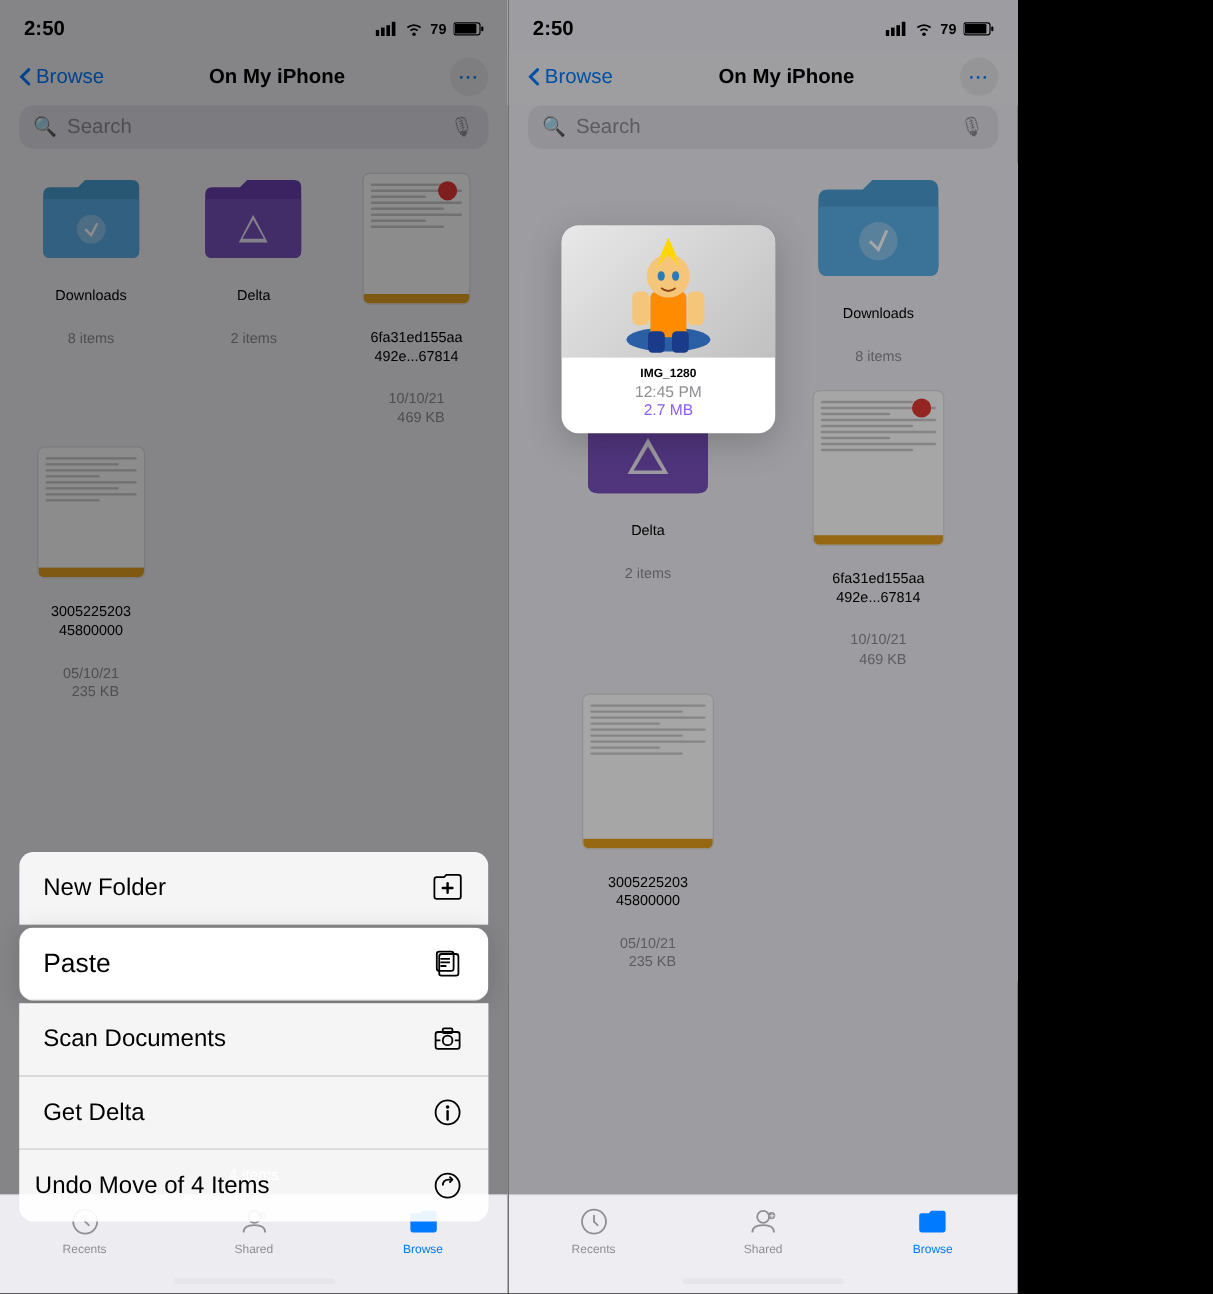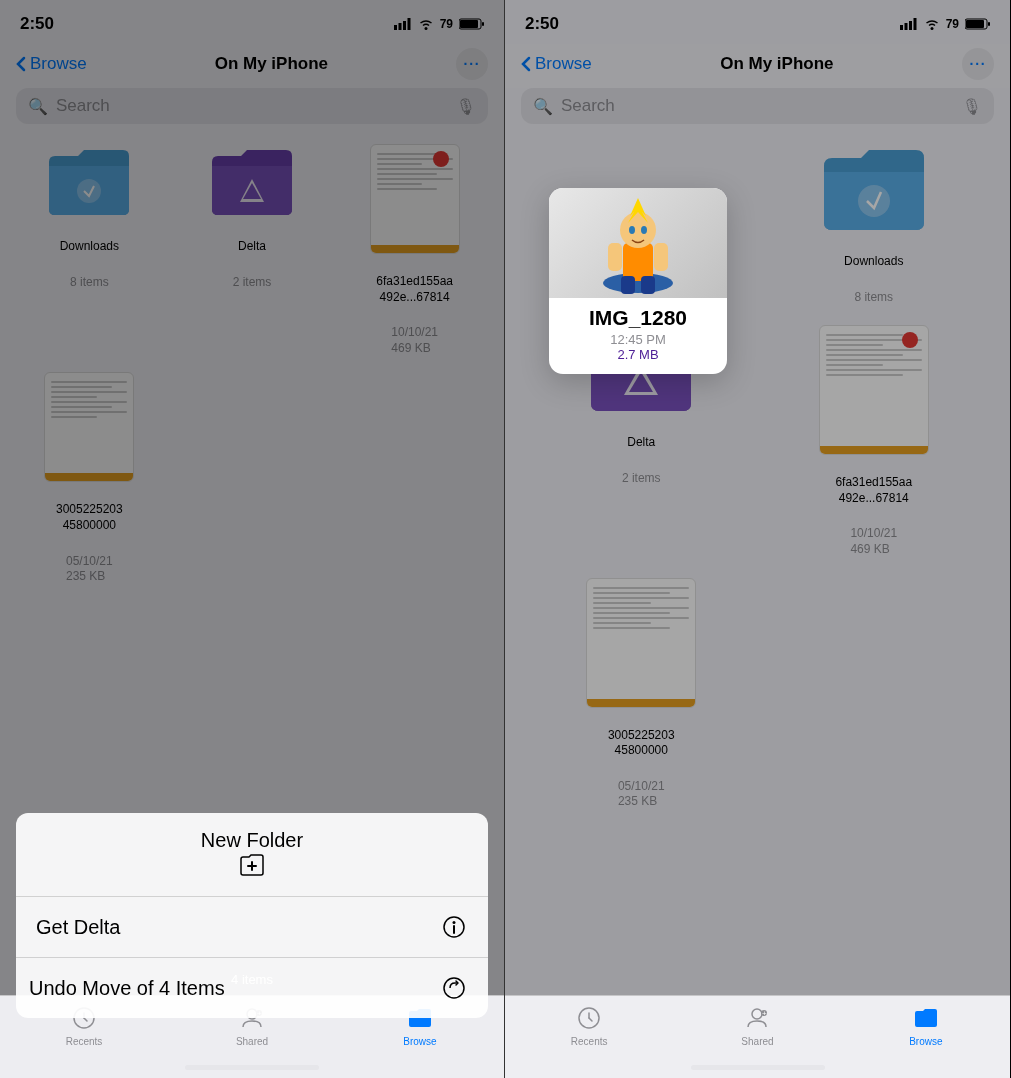--- a/index.html
+++ b/index.html
@@ -6,21 +6,21 @@
     body {
       width: 1011px;
       height: 1078px;
       display: flex;
       font-family: -apple-system, BlinkMacSystemFont, 'SF Pro Display', 'Helvetica Neue', sans-serif;
       background: #000;
       overflow: hidden;
     }
 
     .phone-panel {
-      width: 505px;
+      width: 424px;
       height: 1078px;
       background: #1c1c1e;
       position: relative;
       overflow: hidden;
     }
 
     .phone-panel.left {
       border-right: 1px solid #333;
     }
 
@@ -129,21 +129,21 @@
     .file-name {
       font-size: 12px;
       color: #000;
       text-align: center;
       line-height: 1.3;
     }
 
     .file-meta {
       font-size: 12px;
       color: #8e8e93;
-      text-align: left;
+      text-align: right;
       line-height: 1.3;
     }
 
     
     .doc-thumb {
       width: 90px;
       height: 110px;
       background: #fff;
       border-radius: 6px;
       border: 1px solid #ddd;
@@ -202,21 +202,20 @@
       background: rgba(255,255,255,0.92);
       display: flex;
       align-items: center;
       justify-content: space-between;
       padding: 16px 20px;
       border-bottom: 0.5px solid rgba(0,0,0,0.15);
     }
 
     .menu-item:first-child {
       border-radius: 12px 12px 0 0;
-      flex-direction: column;
     }
 
     .menu-item.active {
       background: #fff;
       border-radius: 12px;
       box-shadow: 0 2px 20px rgba(0,0,0,0.15);
       margin-bottom: 2px;
     }
 
     .menu-item.last {
@@ -316,35 +315,35 @@
       width: 100%;
       height: 110px;
       background: linear-gradient(135deg, #e8e8e8 0%, #c0c0c0 100%);
       display: flex;
       align-items: center;
       justify-content: center;
       overflow: hidden;
     }
 
     .popup-filename {
-      font-size: 21px;
+      font-size: 10px;
       font-weight: 600;
       color: #000;
       margin-top: 8px;
     }
 
     .popup-time {
       font-size: 13px;
       color: #8e8e93;
       margin-top: 2px;
     }
 
     .popup-size {
       font-size: 13px;
-      color: #4c1d95;
+      color: #8b5cf6;
     }
 
     .items-count {
       font-weight: 400;
       color: #3a3a3c;
     }
 
     .items-count-bold {
       font-weight: 600;
     }
@@ -494,21 +493,45 @@
       <span class="menu-label">New Folder</span>
       <div class="menu-icon">
         <svg width="26" height="26" viewBox="0 0 26 26">
           <path d="M2 6 Q2 4 4 4 L10 4 L12 2 L22 2 Q24 2 24 4 L24 20 Q24 22 22 22 L4 22 Q2 22 2 20 Z" fill="none" stroke="#000" stroke-width="1.5"></path>
           <line x1="13" y1="9" x2="13" y2="17" stroke="#000" stroke-width="2" stroke-linecap="round"></line>
           <line x1="9" y1="13" x2="17" y2="13" stroke="#000" stroke-width="2" stroke-linecap="round"></line>
         </svg>
       </div>
     </div>
 
-
+    <div class="menu-item active" style="border-radius:12px; margin-bottom:2px; margin-top:2px;">
+      <span class="menu-label" style="font-size:22px;font-weight:400;">Paste</span>
+      <div class="menu-icon">
+        <svg width="26" height="26" viewBox="0 0 26 26">
+          <rect x="6" y="5" width="16" height="18" rx="2" fill="none" stroke="#000" stroke-width="1.5"></rect>
+          <rect x="4" y="3" width="14" height="16" rx="2" fill="none" stroke="#000" stroke-width="1.5"></rect>
+          <line x1="7" y1="9" x2="15" y2="9" stroke="#000" stroke-width="1.5"></line>
+          <line x1="7" y1="12" x2="15" y2="12" stroke="#000" stroke-width="1.5"></line>
+          <line x1="7" y1="15" x2="12" y2="15" stroke="#000" stroke-width="1.5"></line>
+        </svg>
+      </div>
+    </div>
+
+    <div class="menu-item" style="border-radius:0;">
+      <span class="menu-label">Scan Documents</span>
+      <div class="menu-icon">
+        <svg width="26" height="26" viewBox="0 0 26 26">
+          <rect x="3" y="7" width="20" height="14" rx="2" fill="none" stroke="#000" stroke-width="1.5"></rect>
+          <circle cx="13" cy="14" r="4" fill="none" stroke="#000" stroke-width="1.5"></circle>
+          <rect x="9" y="4" width="8" height="4" rx="1" fill="none" stroke="#000" stroke-width="1.5"></rect>
+          <line x1="3" y1="14" x2="7" y2="14" stroke="#000" stroke-width="1.5"></line>
+          <line x1="19" y1="14" x2="23" y2="14" stroke="#000" stroke-width="1.5"></line>
+        </svg>
+      </div>
+    </div>
 
     <div class="menu-item" style="border-radius:0;">
       <span class="menu-label">Get Delta</span>
       <div class="menu-icon">
         <svg width="26" height="26" viewBox="0 0 26 26">
           <circle cx="13" cy="13" r="10" fill="none" stroke="#000" stroke-width="1.5"></circle>
           <circle cx="13" cy="8.5" r="1.5" fill="#000"></circle>
           <line x1="13" y1="12" x2="13" y2="19" stroke="#000" stroke-width="2" stroke-linecap="round"></line>
         </svg>
       </div>

